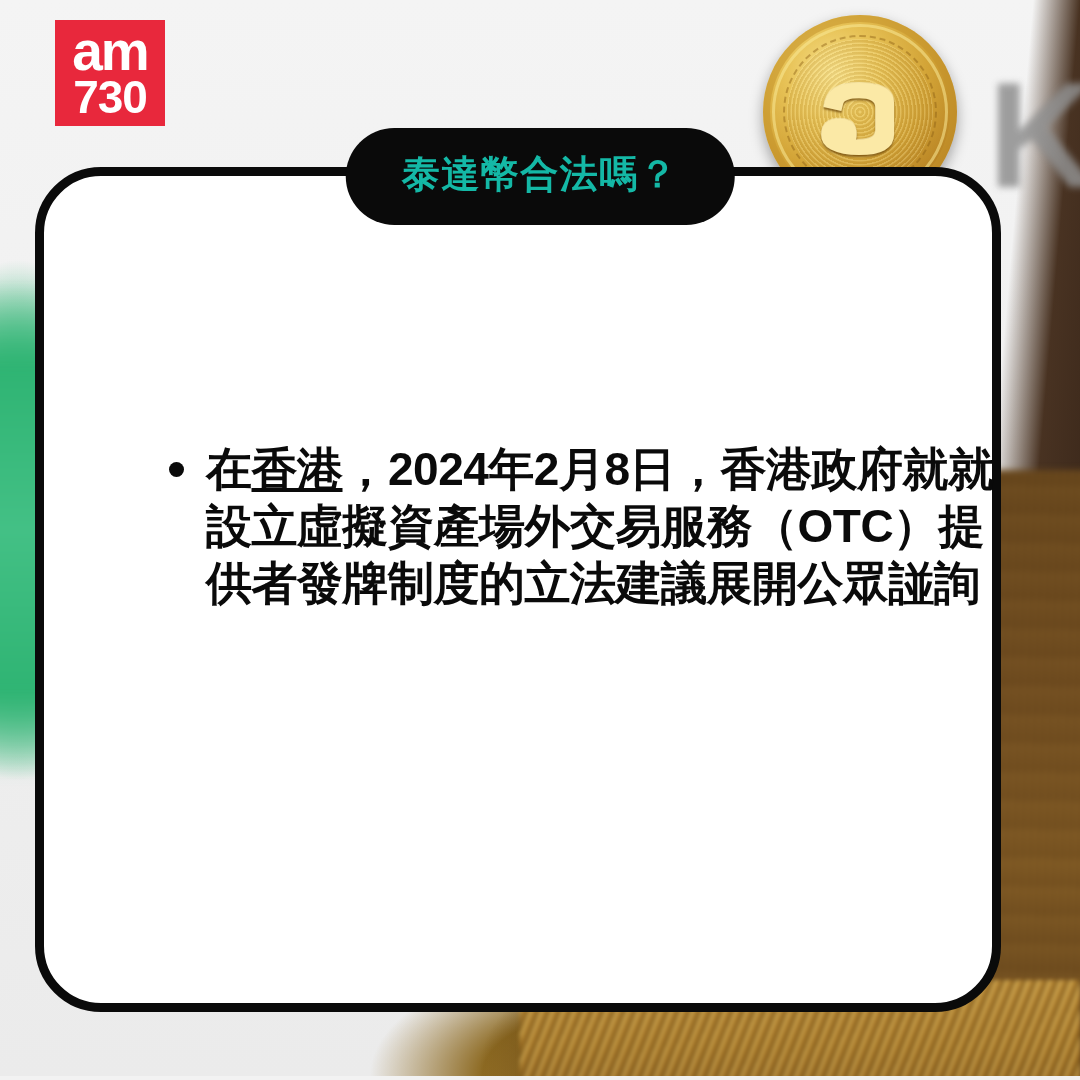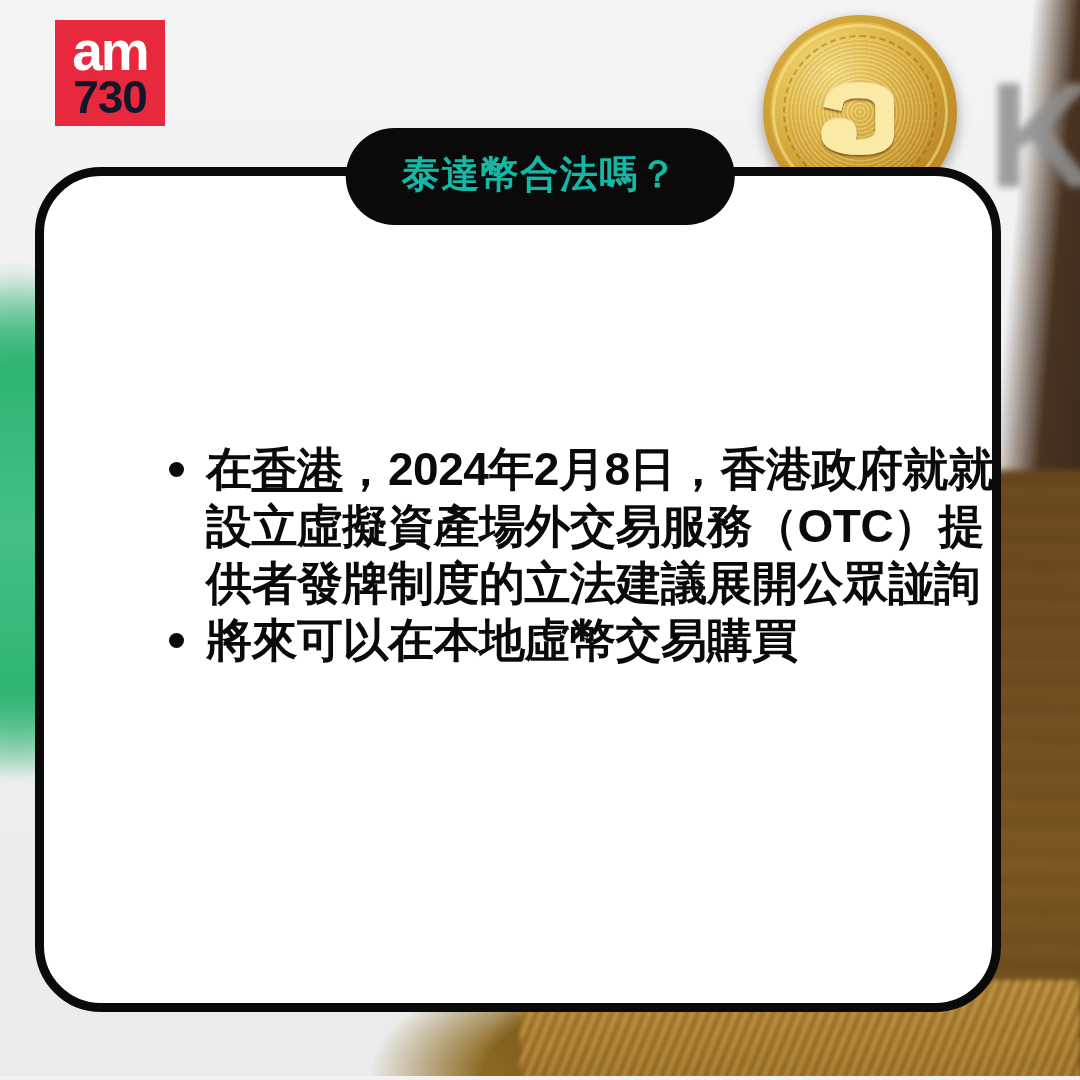--- a/index.html
+++ b/index.html
@@ -100,21 +100,21 @@
   }
   .logo-am {
     color: #ffffff;
     font-size: 55px;
     font-weight: 800;
     line-height: 48px;
     letter-spacing: -2px;
     font-family: "Liberation Sans", sans-serif;
   }
   .logo-730 {
-    color: #0f172a;
+    color: #ffffff;
     font-size: 46px;
     font-weight: 800;
     line-height: 44px;
     letter-spacing: -1px;
     font-family: "Liberation Sans", sans-serif;
   }
 
   
   .coin-wrap {
     position: absolute;
@@ -259,22 +259,18 @@
       <div class="coin-sym">ວ</div>
     </div>
   </div>
 
   <div class="card">
     <div class="list" id="list">
         <div class="bullet-row">
           <span class="dot"></span>
           <div class="btext"><span>在</span><u>香港</u><span>，2024年2月8日，香港政府就就設立虛擬資產場外交易服務（OTC）提供者發牌制度的立法建議展開公眾諩詢</span></div>
         </div>
-        <div class="bullet-row gap-after">
-          <span class="dot"></span>
-          <div class="btext"><span>將來可以在本地虛幣交易購買</span></div>
-        </div>
       </div>
   </div>
 
   <div class="title-pill">泰達幣合法嗎？</div>
 
 </div>
 
 </body></html>

